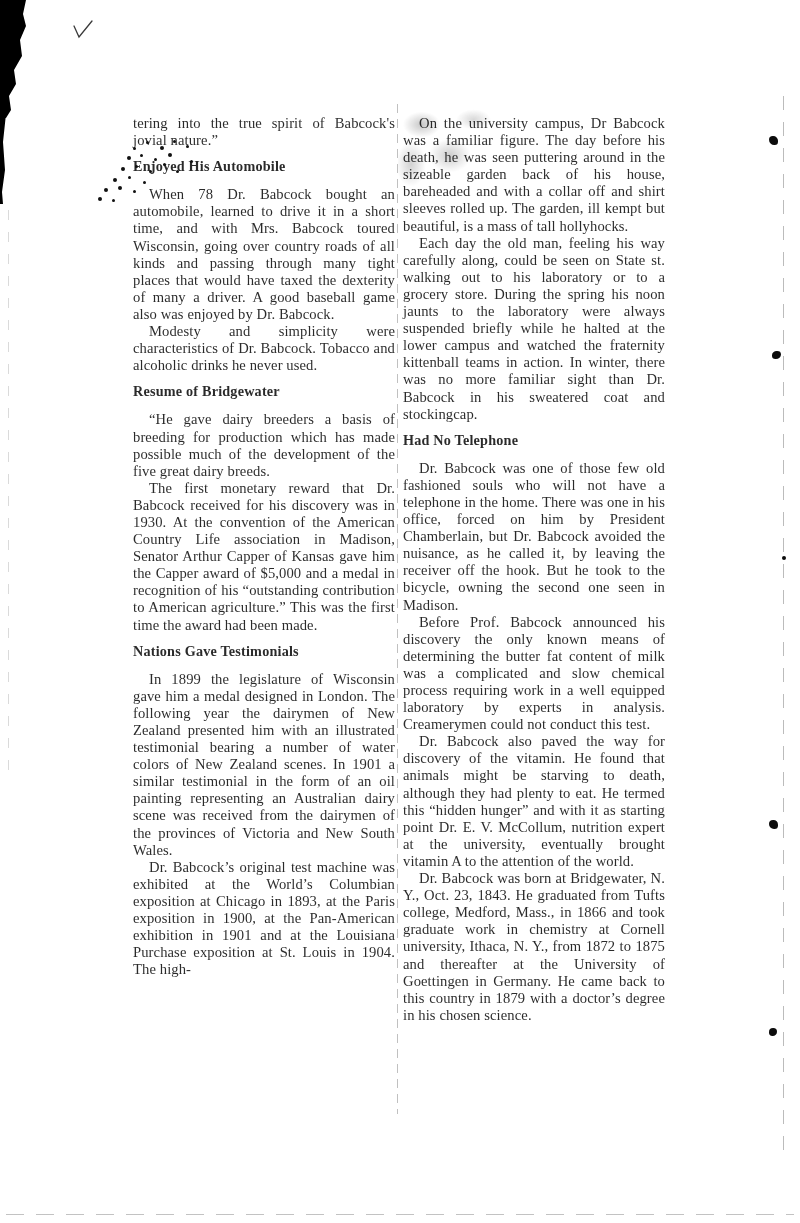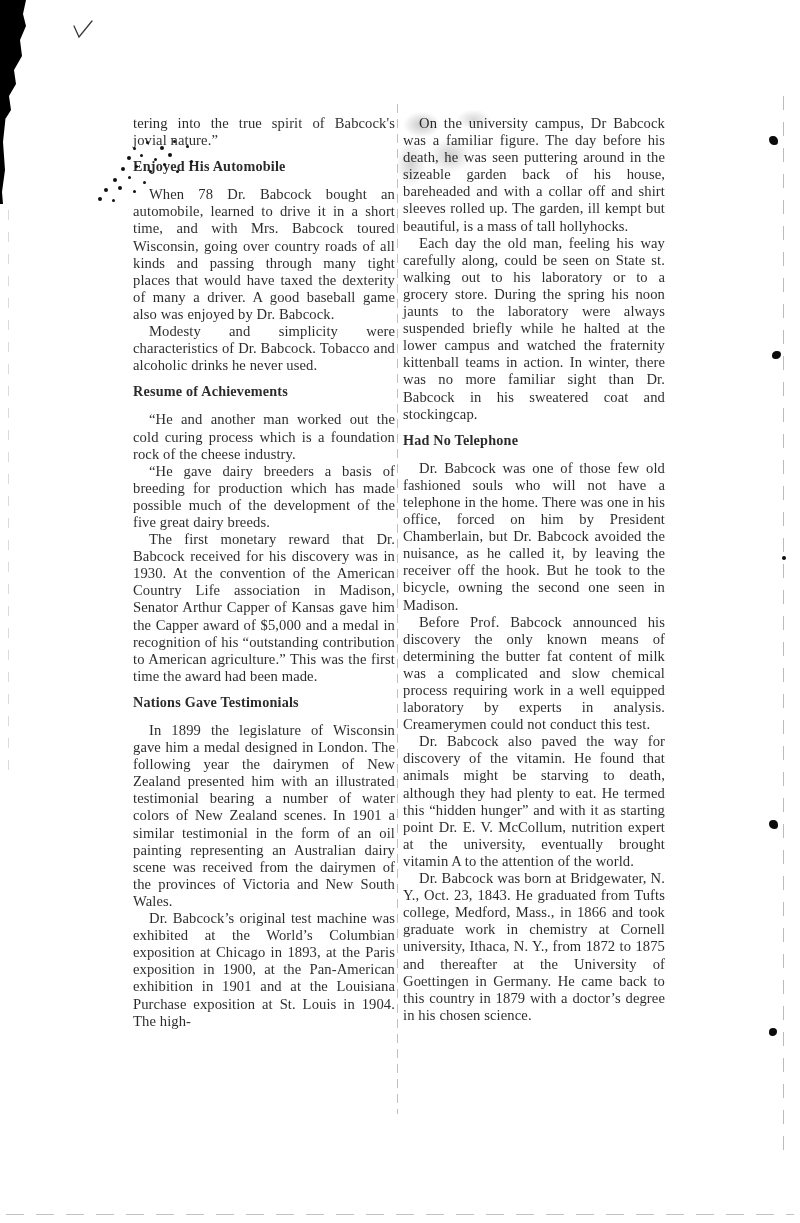--- a/index.html
+++ b/index.html
@@ -210,22 +210,21 @@
   <div class="blot" style="left:769px;top:820px;width:9px;height:9px;border-radius:48% 52% 42% 58%;"></div>
   <div class="blot" style="left:769px;top:1028px;width:8px;height:8px;border-radius:52% 48% 56% 44%;"></div>
   <div class="blot" style="left:782px;top:556px;width:4px;height:4px;border-radius:50%;"></div>
 
   <div class="columns">
     <div class="column col-left">
       <p class="para noindent">tering into the true spirit of Babcock's jovial nature.”</p>
       <p class="head">Enjoyed His Automobile</p>
       <p class="para">When 78 Dr. Babcock bought an automobile, learned to drive it in a short time, and with Mrs. Babcock toured Wisconsin, going over country roads of all kinds and passing through many tight places that would have taxed the dexterity of many a driver. A good baseball game also was enjoyed by Dr. Babcock.</p>
       <p class="para">Modesty and simplicity were characteristics of Dr. Babcock. Tobacco and alcoholic drinks he never used.</p>
-      <p class="head">Resume of Achievements</p>
-      <p class="para">“He and another man worked out the cold curing process which is a foundation rock of the cheese industry.</p>
+      <p class="head">Resume of Bridgewater</p>
       <p class="para">“He gave dairy breeders a basis of breeding for production which has made possible much of the development of the five great dairy breeds.</p>
       <p class="para">The first monetary reward that Dr. Babcock received for his discovery was in 1930.  At the convention of the American Country Life association in Madison, Senator Arthur Capper of Kansas gave him the Capper award of $5,000 and a medal in recognition of his “outstanding contribution to American agriculture.”  This was the first time the award had been made.</p>
       <p class="head">Nations Gave Testimonials</p>
       <p class="para">In 1899 the legislature of Wisconsin gave him a medal designed in London.  The following year the dairymen of New Zealand presented him with an illustrated testimonial bearing a number of water colors of New Zealand scenes.  In 1901 a similar testimonial in the form of an oil painting representing an Australian dairy scene was received from the dairymen of the provinces of Victoria and New South Wales.</p>
       <p class="para">Dr. Babcock’s original test machine was exhibited at the World’s Columbian exposition at Chicago in 1893, at the Paris exposition in 1900, at the Pan-American exhibition in 1901 and at the Louisiana Purchase exposition at St. Louis in 1904. The high-</p>
     </div>
 
     <div class="column col-right">
       <p class="para">On the university campus, Dr Babcock was a familiar figure. The day before his death, he was seen puttering around in the sizeable garden back of his house, bareheaded and with a collar off and shirt sleeves rolled up.  The garden, ill kempt but beautiful, is a mass of tall hollyhocks.</p>
       <p class="para">Each day the old man, feeling his way carefully along, could be seen on State st. walking out to his laboratory or to a grocery store. During the spring his noon jaunts to the laboratory were always suspended briefly while he halted at the lower campus and watched the fraternity kittenball teams in action. In winter, there was no more familiar sight than Dr. Babcock in his sweatered coat and stockingcap.</p>

